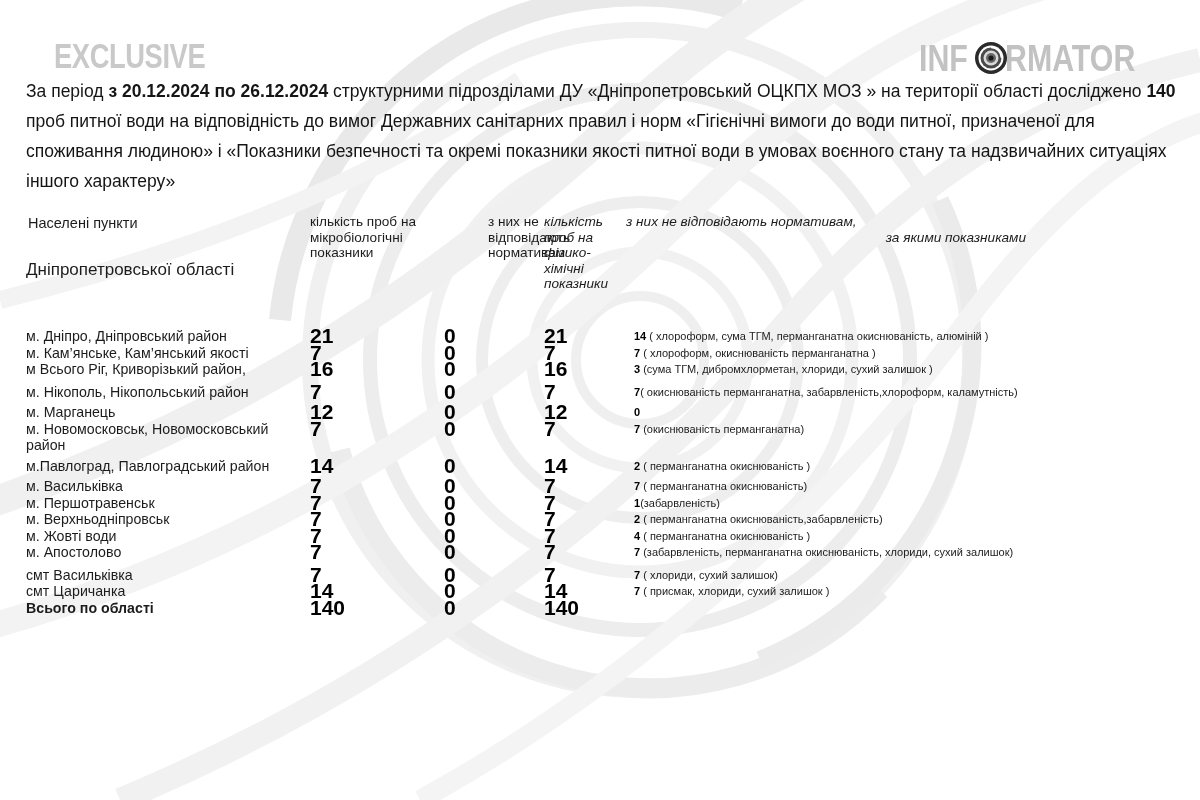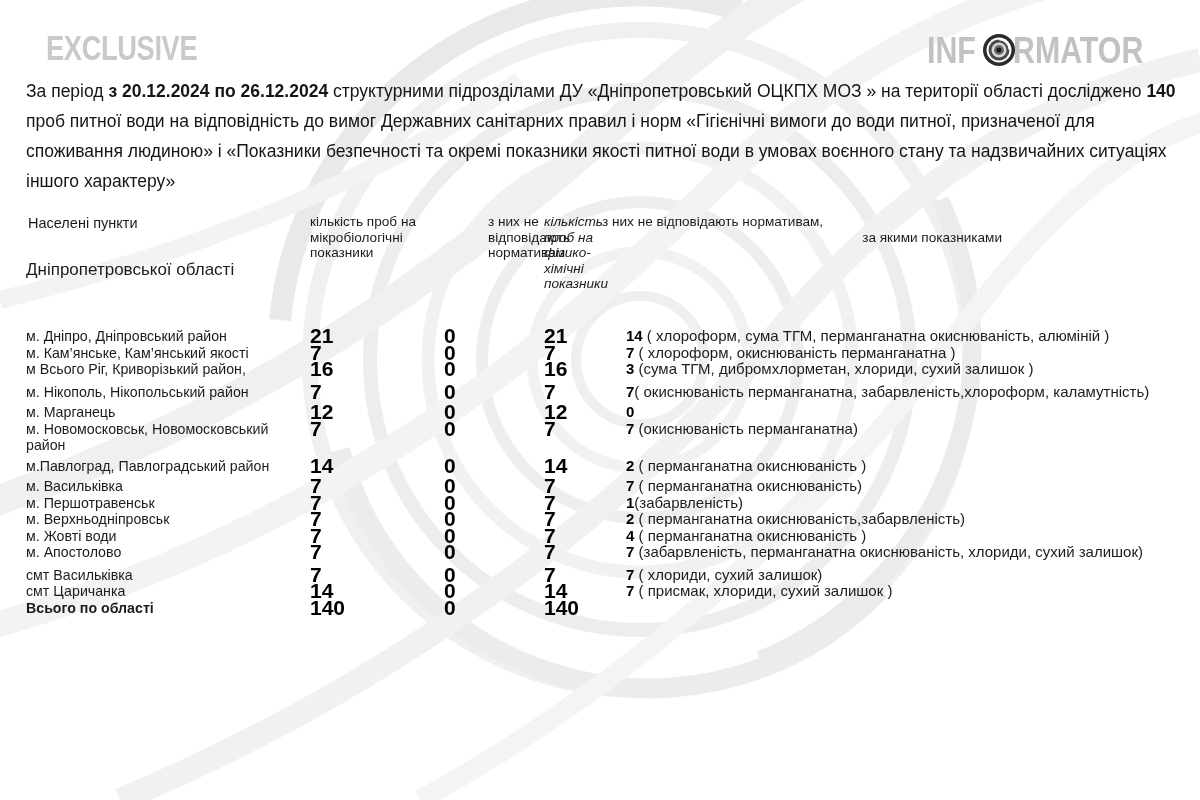--- a/index.html
+++ b/index.html
@@ -18,21 +18,21 @@
     position:absolute; inset:0;
     pointer-events:none;
     z-index:0;
   }
 
   
   #page {
     position:relative;
     z-index:2;
     width:1200px; height:800px;
-    padding:4px;
+    padding:12px;
   }
 
   
   #header {
     position:relative;
     height:56px;
   }
   #exclusive-label {
     position:absolute;
     left:42px; top:26px;
@@ -96,21 +96,21 @@
     position:absolute; left:0px; top:48px;
     font-size:17px; color:#1c1c1c;
   }
   .head-col {
     position:absolute; top:0;
     font-size:13.6px; line-height:15.6px; color:#1c1c1c;
   }
   #head-col-micro { left:284px; width:140px; }
   #head-col-nonc  { left:418px; width:104px;margin-left:44px; }
   #head-col-phys  { left:518px; width:84px;font-style:italic; }
-  #head-col-ind   { left:576px; width:400px; }
+  #head-col-ind   { left:600px; width:400px;font-style:italic; }
   #head-col-ind .l2 { display:block; text-align:right; }
 
   
   #table-body { position:relative; margin-top:22px; }
   .data-row {
     display:flex;
     align-items:flex-start;
     margin-bottom:0px;
   }
   .name-cell {
@@ -124,23 +124,24 @@
     font-weight:bold;
     font-size:21px;
     line-height:16.5px;
     color:#000;
   }
   .num-micro { width:134px; flex:0 0 134px; }
   .num-nonc  { width:100px; flex:0 0 100px; }
   .num-phys  { width:82px;  flex:0 0 82px; }
   .ind-cell {
     flex:1 1 auto;
-    font-size:15px;
+    font-size:11px;
     line-height:16.5px;
     color:#1c1c1c;
+    margin-left:8px;
   }
   .ind-cell .n { font-weight:bold; color:#000; }
   .total-row .name-cell { font-weight:bold; }
 
   .spacer-sm { height:9px; }
 </style>
 </head>
 <body>
 
 <svg id="bg-watermark" width="1200" height="800" viewBox="0 0 1200 800" aria-hidden="true">

